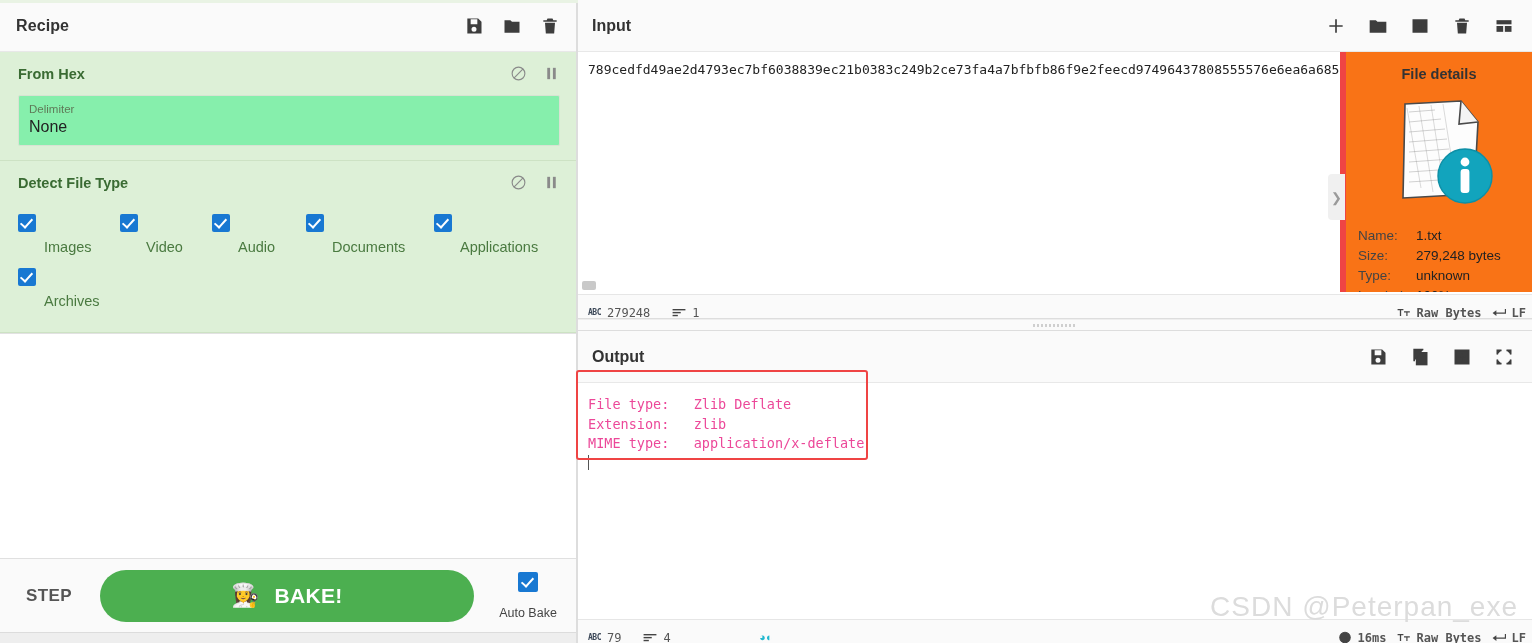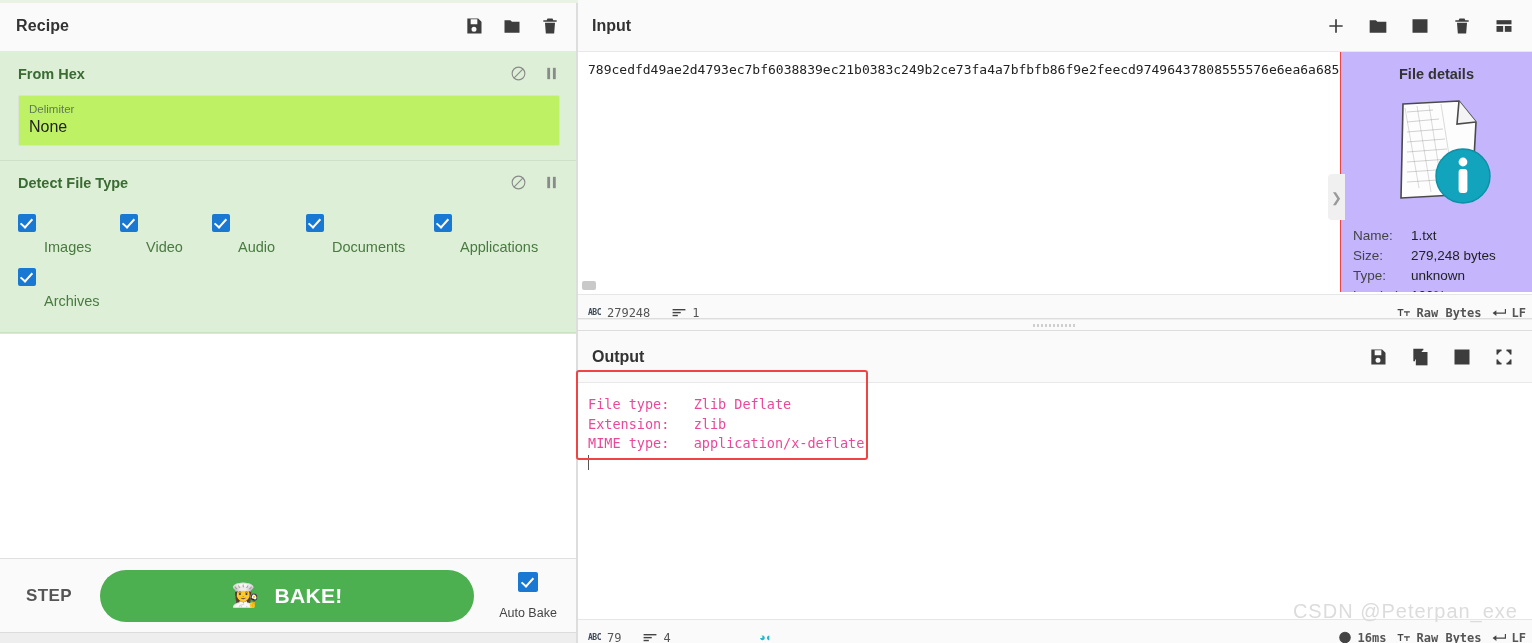--- a/index.html
+++ b/index.html
@@ -92,21 +92,21 @@
   .op-icon {
     width: 17px;
     height: 17px;
     color: #8a8a8a;
     cursor: pointer;
   }
   .op-icon svg { display:block; width:100%; height:100%; }
 
   .op-body { padding: 0 16px 14px 18px; }
   .arg-field {
-    background: #bef264;
+    background: #86efac;
     border: 1px solid #d8e3d3;
     border-radius: 2px;
     padding: 6px 10px 7px 10px;
     box-sizing: border-box;
     width: 100%;
   }
   .arg-label {
     font-size: 11.5px;
     color: #5f7a58;
     line-height: 14px;
@@ -260,24 +260,24 @@
     bottom: 4px;
     width: 752px;
     height: 9px;
   }
   .input-hscroll .thumb {
     width: 14px; height: 9px; background: #c9c9c9; border-radius: 2px;
   }
   .file-details {
     width: 192px;
     flex: 0 0 192px;
-    border-left: 1px solid #ef4444;
+    border-left: 6px solid #ef4444;
     padding: 14px 12px 0 12px;
     box-sizing: border-box;
-    background: #c4b5fd;
+    background: #f97316;
     overflow: hidden;
   }
   .fd-title { text-align: center; font-size: 14.5px; font-weight: bold; color: #333; margin-bottom: 6px;}
   .fd-thumb { display:flex; justify-content:center; margin: 4px 0 10px 0; }
   .fd-rows { font-size: 13.5px; color: #333; }
   .fd-row { display: flex; line-height: 20px; }
   .fd-key { width: 58px; flex: 0 0 58px; color: #444; }
   .fd-val { color: #222; }
   .fd-row.cut { height: 6px; overflow: hidden; }
   .fd-collapse {
@@ -376,21 +376,21 @@
     display: inline-block;
     width: 1px;
     height: 15px;
     background: #555;
     vertical-align: -2px;
   }
   .watermark {
     position: absolute;
     right: 14px;
     bottom: 20px;
-    font-size: 20px;
+    font-size: 28px;
     color: #dcdcdc;
     letter-spacing: 1px;
     font-family: "Liberation Sans", sans-serif;
     white-space: nowrap;
     z-index: 10;
     pointer-events: none;
   }
   .footer-dot {
     position: absolute;
     left: 50%;

